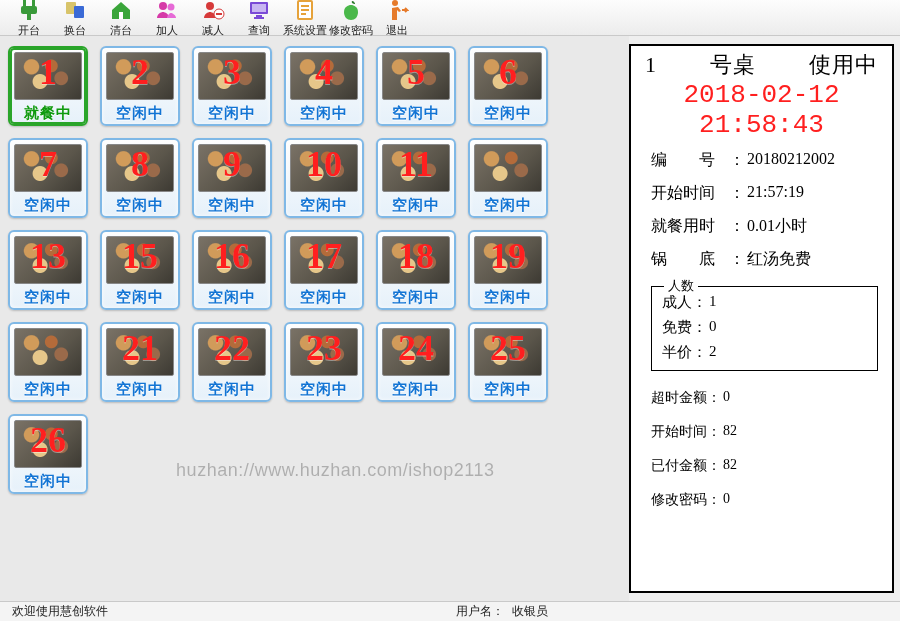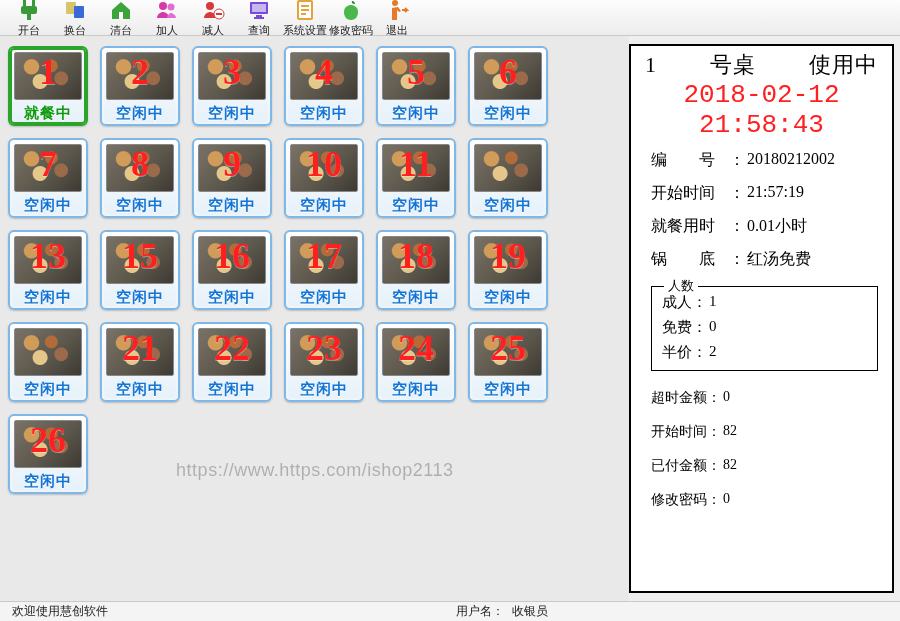--- a/index.html
+++ b/index.html
@@ -272,21 +272,21 @@
     <div class="thumb"></div>
     <div class="num">25</div>
     <div class="status-bar status-idle">空闲中</div>
           </div>
           <div class="table-cell">
     <div class="thumb"></div>
     <div class="num">26</div>
     <div class="status-bar status-idle">空闲中</div>
           </div>
         </div>
-      <div class="watermark">https://www.https.com/ishop2113</div>
+      <div class="watermark">huzhan://www.huzhan.com/ishop2113</div>
     </div>
 
     <div class="detail">
       <div class="detail-title">
         <span>1</span>
         <span>号桌</span>
         <span>使用中</span>
       </div>
       <div class="detail-time">2018-02-12 21:58:43</div>
 

